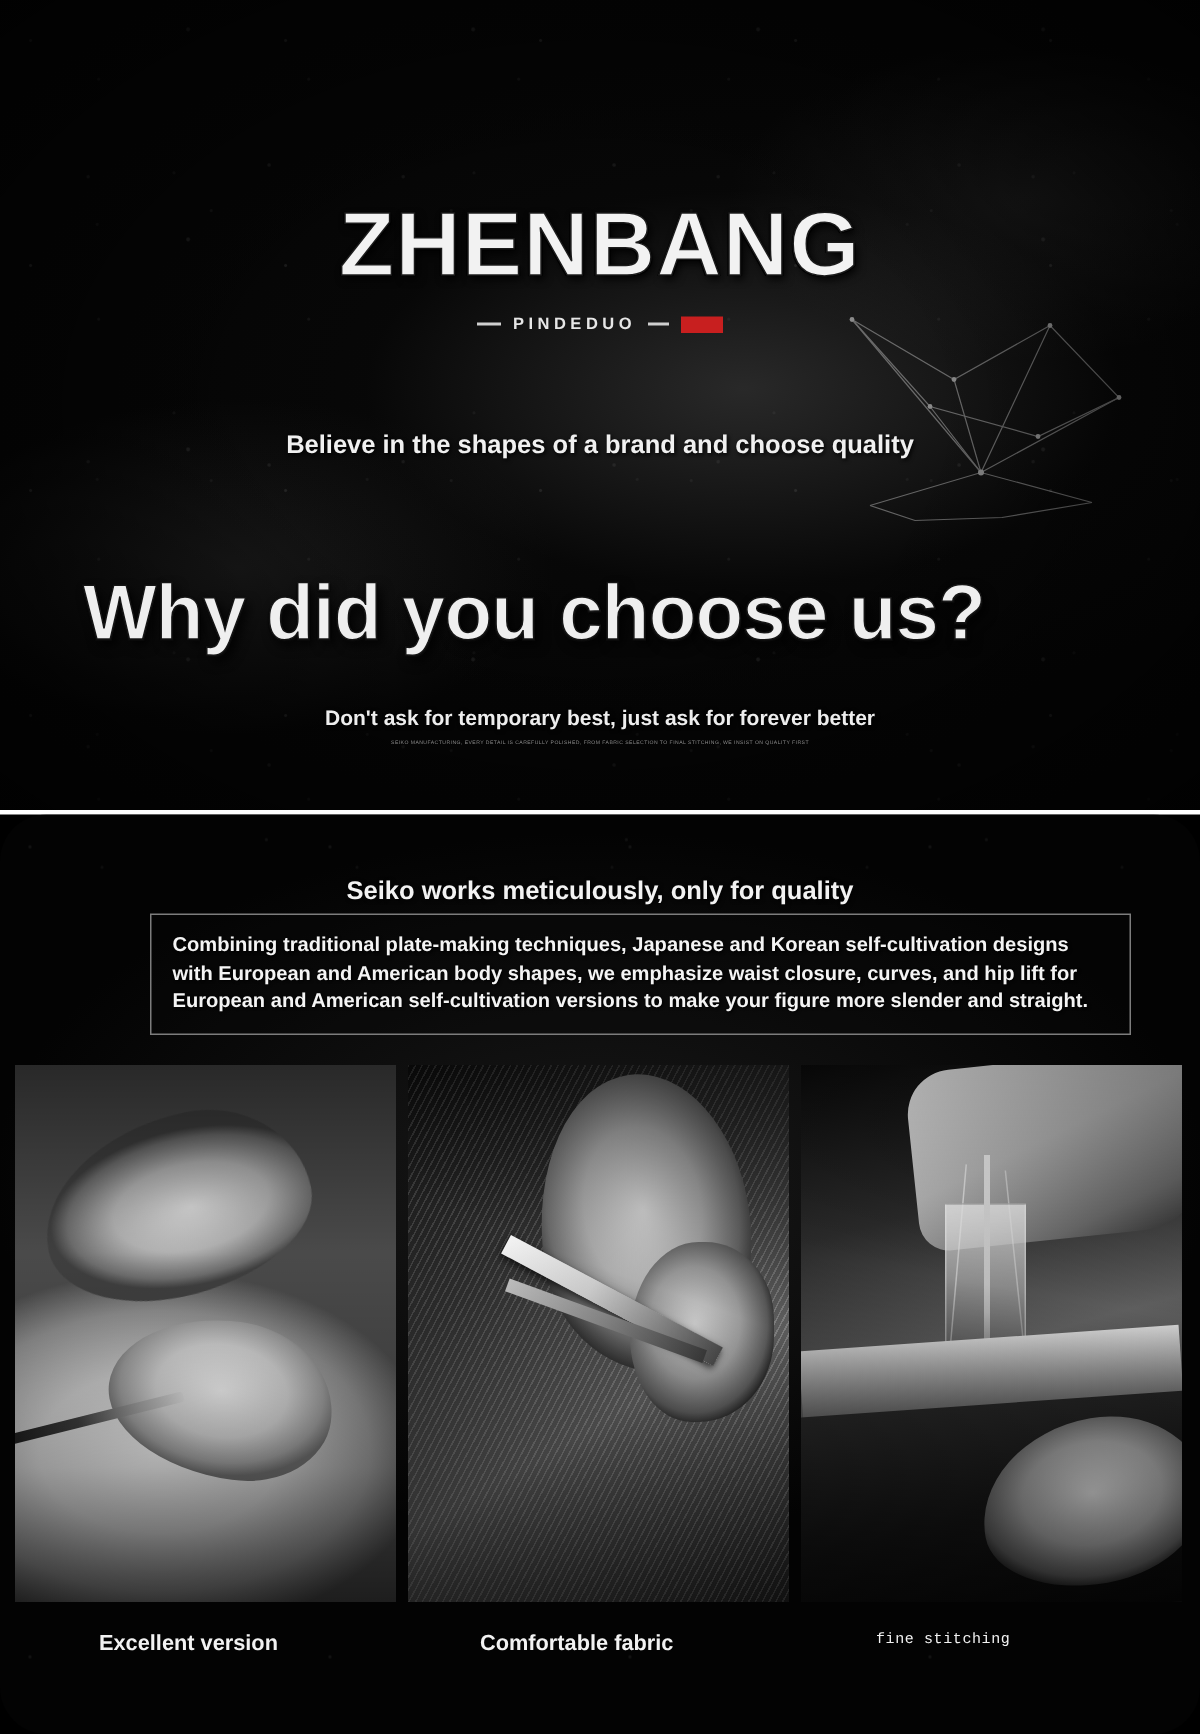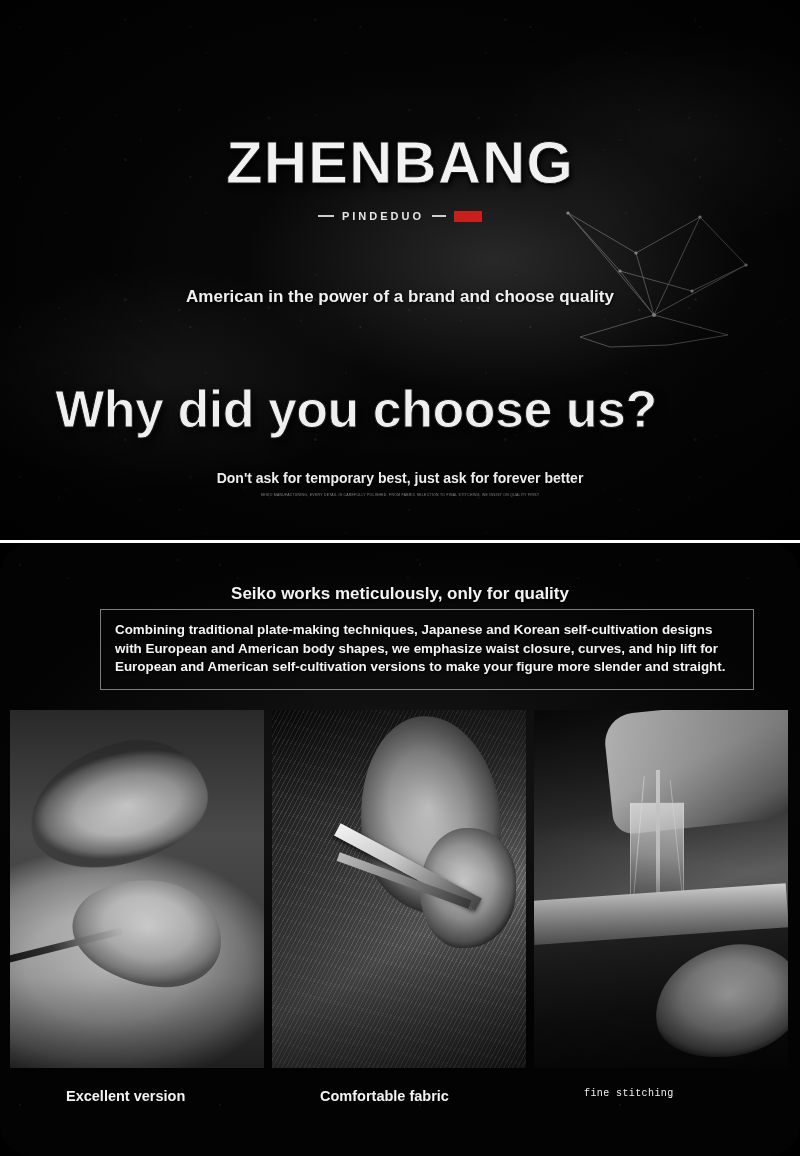--- a/index.html
+++ b/index.html
@@ -487,21 +487,21 @@
 
     <h1 class="brand-title">ZHENBANG</h1>
 
     <div class="brand-sub">
       <span class="bar"></span>
       <span class="sub-text">PINDEDUO</span>
       <span class="bar-r"></span>
       <span class="red-block"></span>
     </div>
 
-    <p class="tagline">American in the power of a brand and choose quality</p>
+    <p class="tagline">Believe in the shapes of a brand and choose quality</p>
     <h2 class="headline">Why did you choose us?</h2>
     <p class="subline">Don't ask for temporary best, just ask for forever better</p>
     <p class="microline">SEIKO MANUFACTURING, EVERY DETAIL IS CAREFULLY POLISHED, FROM FABRIC SELECTION TO FINAL STITCHING, WE INSIST ON QUALITY FIRST</p>
   </section>
 
   <div class="divider"></div>
 
   <section class="lower">
     <div class="lspeckle"></div>
 

